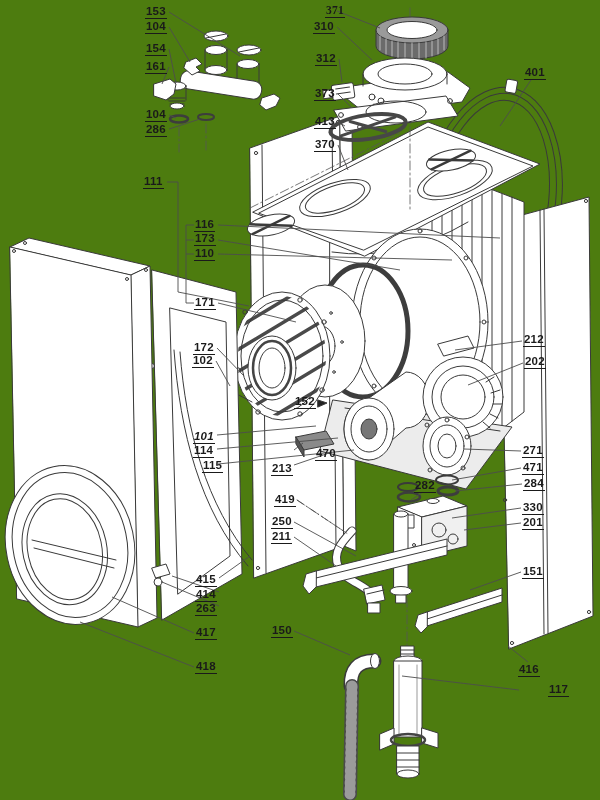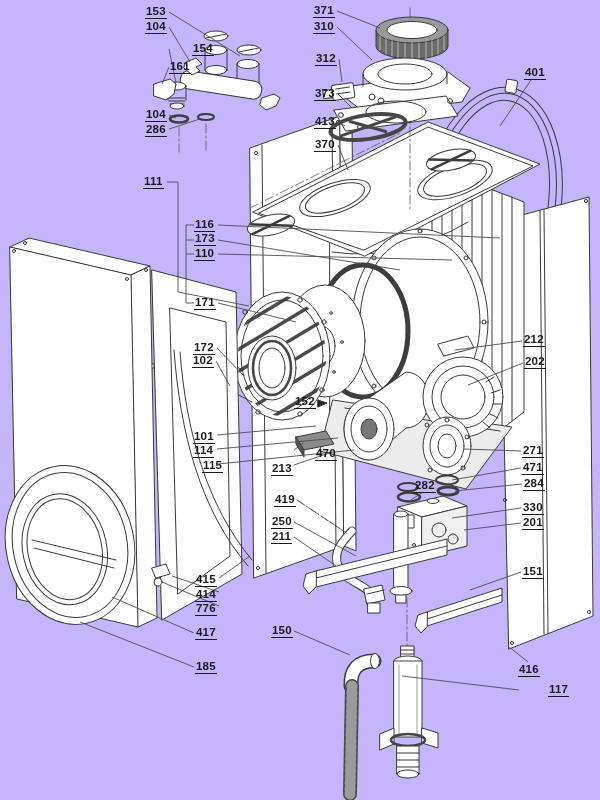--- a/index.html
+++ b/index.html
@@ -1,16 +1,16 @@
 <!DOCTYPE html>
 <html><head>
 <meta charset="utf-8">
 <style>
   html,body{margin:0;padding:0;background:#fff}
-  .canvas{position:relative;width:600px;height:800px;background:#c4b5fd;overflow:hidden;font-family:"Liberation Sans",sans-serif}
+  .canvas{position:relative;width:600px;height:800px;background:#4d7c0f;overflow:hidden;font-family:"Liberation Sans",sans-serif}
   svg.art{position:absolute;left:0;top:0}
   #labels-layer{position:absolute;left:0;top:0;width:600px;height:800px;pointer-events:none}
   .part-label{position:absolute;font-weight:bold;font-size:11.5px;line-height:12px;color:#1a1a1a;
               border-bottom:1.3px solid #1a1a1a;padding:0 1px 1px 1px;letter-spacing:.2px;white-space:nowrap}
   .leader{fill:none;stroke:#4d4d4d;stroke-width:.9}
   .leader.dash{stroke-dasharray:8 2.5 1.5 2.5}
   .dd{stroke:#555;stroke-width:.8;stroke-dasharray:9 3 2 3;fill:none}
   .w{fill:#fff}
   .lt{stroke:#999}
 </style>
@@ -448,52 +448,52 @@
         <polyline points="186,225 194,225" class="leader"></polyline>
         <polyline points="186,240 194,240" class="leader"></polyline>
         <polyline points="186,254 194,254" class="leader"></polyline>
         <polyline points="186,303 194,303" class="leader"></polyline>
       </g>
 </svg>
 
 <div id="labels-layer">
       <div class="part-label" style="left: 145px; top: 5px;">153</div>
       <div class="part-label" style="left: 145px; top: 20px;">104</div>
-      <div class="part-label" style="left: 145px; top: 42px; margin-left: 47px;">154</div>
-      <div class="part-label" style="left: 145px; top: 60px; margin-left: 24px;">161</div>
+      <div class="part-label" style="left: 145px; top: 42px;">154</div>
+      <div class="part-label" style="left: 145px; top: 60px;">161</div>
       <div class="part-label" style="left: 145px; top: 108px;">104</div>
       <div class="part-label" style="left: 145px; top: 123px;">286</div>
-      <div class="part-label" style="left: 313px; top: 4px;">371</div>
+      <div class="part-label" style="left: 325px; top: 4px; font-family: Liberation Serif, serif;">371</div>
       <div class="part-label" style="left: 313px; top: 20px;">310</div>
       <div class="part-label" style="left: 315px; top: 52px;">312</div>
       <div class="part-label" style="left: 314px; top: 87px;">373</div>
       <div class="part-label" style="left: 314px; top: 115px;">413</div>
       <div class="part-label" style="left: 314px; top: 138px;">370</div>
       <div class="part-label" style="left: 524px; top: 66px;">401</div>
       <div class="part-label" style="left: 143px; top: 175px;">111</div>
       <div class="part-label" style="left: 194px; top: 218px;">116</div>
       <div class="part-label" style="left: 194px; top: 232px;">173</div>
       <div class="part-label" style="left: 194px; top: 247px;">110</div>
       <div class="part-label" style="left: 194px; top: 296px;">171</div>
       <div class="part-label" style="left: 193px; top: 341px; text-align: right;">172</div>
       <div class="part-label" style="left: 192px; top: 354px;">102</div>
-      <div class="part-label" style="left: 193px; top: 430px;">101</div>
+      <div class="part-label" style="left: 193px; top: 430px; font-style: italic;">101</div>
       <div class="part-label" style="left: 193px; top: 444px;">114</div>
       <div class="part-label" style="left: 194px; top: 459px; margin-left: 8px;">115</div>
       <div class="part-label" style="left: 271px; top: 447px; margin-left: 44px;">470</div>
       <div class="part-label" style="left: 271px; top: 462px;">213</div>
       <div class="part-label" style="left: 294px; top: 395px;">152</div>
       <div class="part-label" style="left: 274px; top: 493px;">419</div>
       <div class="part-label" style="left: 271px; top: 515px;">250</div>
       <div class="part-label" style="left: 271px; top: 530px;">211</div>
       <div class="part-label" style="left: 195px; top: 573px;">415</div>
       <div class="part-label" style="left: 195px; top: 588px;">414</div>
-      <div class="part-label" style="left: 195px; top: 602px;">776</div>
+      <div class="part-label" style="left: 195px; top: 602px;">263</div>
       <div class="part-label" style="left: 195px; top: 626px;">417</div>
-      <div class="part-label" style="left: 195px; top: 660px;">185</div>
+      <div class="part-label" style="left: 195px; top: 660px;">418</div>
       <div class="part-label" style="left: 271px; top: 624px;">150</div>
       <div class="part-label" style="left: 523px; top: 333px;">212</div>
       <div class="part-label" style="left: 524px; top: 355px;">202</div>
       <div class="part-label" style="left: 522px; top: 444px;">271</div>
       <div class="part-label" style="left: 522px; top: 461px;">471</div>
       <div class="part-label" style="left: 523px; top: 477px;">284</div>
       <div class="part-label" style="left: 414px; top: 479px;">282</div>
       <div class="part-label" style="left: 522px; top: 501px;">330</div>
       <div class="part-label" style="left: 522px; top: 516px;">201</div>
       <div class="part-label" style="left: 522px; top: 565px;">151</div>

